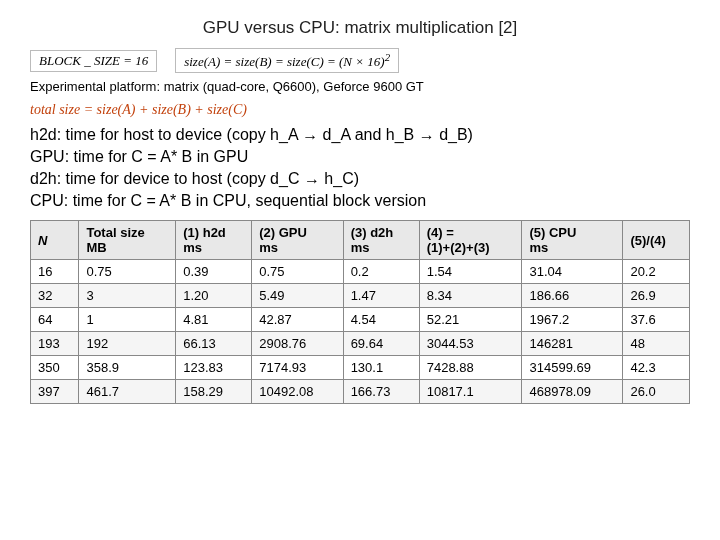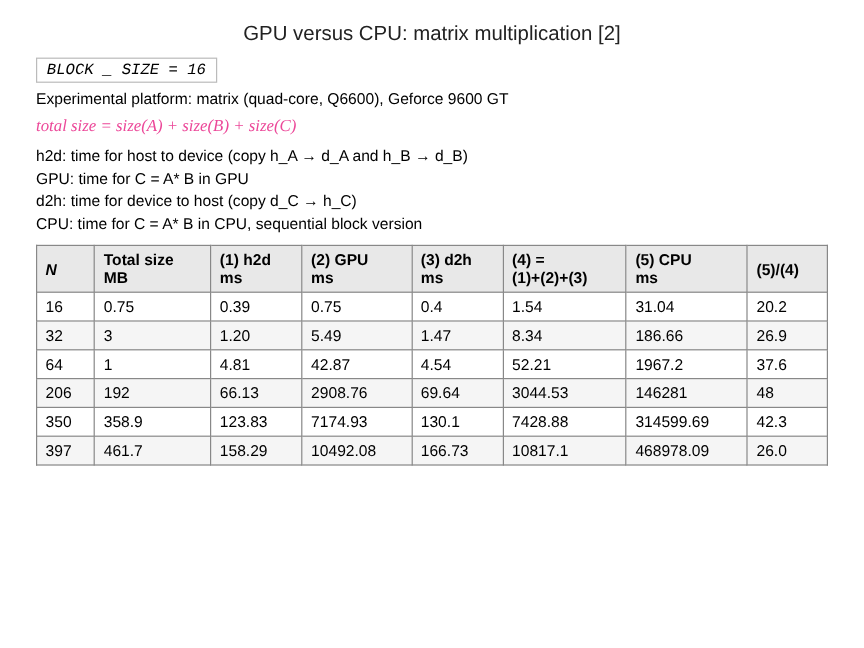--- a/index.html
+++ b/index.html
@@ -27,24 +27,24 @@
     }
     .platform-text {
       font-size: 13px;
       margin-bottom: 8px;
     }
     .formula-line {
       font-family: 'Times New Roman', serif;
       font-style: italic;
       font-size: 14px;
       margin-bottom: 8px;
-      color: #ec4899;
+      color: #c2410c;
     }
     .desc-line {
-      font-size: 13px;
+      font-size: 16px;
       margin-bottom: 4px;
       color: #000;
     }
     .table-container {
       margin-top: 10px;
     }
     table {
       border-collapse: collapse;
       width: 100%;
       font-size: 13px;
@@ -62,36 +62,39 @@
       background: #f5f5f5;
     }
     table tbody tr:nth-child(odd) {
       background: #fff;
     }
     .bold-col {
       font-weight: normal;
     }
     .inline-math {
       display: inline-block;
-      font-family: Liberation Mono, monospace;
+      font-family: Liberation Serif, serif;
       font-style: italic;
       border: 1px solid #bbb;
       padding: 2px 8px;
       font-size: 13px;
       background: #fff;
     }
   </style>
 </head>
 <body>
 
 <div class="page-title">GPU versus CPU: matrix multiplication [2]</div>
 
 <div class="block-size-row">
   <div class="inline-math">
     <span style="font-style:italic;">BLOCK _ SIZE</span> = 16
+  </div>
+  <div class="inline-math">
+    <span style="font-style:italic;">size(A) = size(B) = size(C) = (N</span> × 16)<sup>2</sup>
   </div>
 </div>
 
 <div class="platform-text">Experimental platform: matrix (quad-core, Q6600), Geforce 9600 GT</div>
 
 <div class="formula-line">
   <span style="font-style:italic;">total size = size(A) + size(B) + size(C)</span>
 </div>
 
 <div class="desc-line">
@@ -120,21 +123,21 @@
         <th>(5) CPU<br>ms</th>
         <th>(5)/(4)</th>
       </tr>
     </thead>
     <tbody id="table-body">
     <tr>
           <td class="bold-col">16</td>
           <td>0.75</td>
           <td>0.39</td>
           <td>0.75</td>
-          <td>0.4</td>
+          <td>0.2</td>
           <td>1.54</td>
           <td>31.04</td>
           <td>20.2</td>
         </tr>
         <tr>
           <td class="bold-col">32</td>
           <td>3</td>
           <td>1.20</td>
           <td>5.49</td>
           <td>1.47</td>
@@ -146,21 +149,21 @@
           <td class="bold-col">64</td>
           <td>1</td>
           <td>4.81</td>
           <td>42.87</td>
           <td>4.54</td>
           <td>52.21</td>
           <td>1967.2</td>
           <td>37.6</td>
         </tr>
         <tr>
-          <td class="bold-col">206</td>
+          <td class="bold-col">193</td>
           <td>192</td>
           <td>66.13</td>
           <td>2908.76</td>
           <td>69.64</td>
           <td>3044.53</td>
           <td>146281</td>
           <td>48</td>
         </tr>
         <tr>
           <td class="bold-col">350</td>

